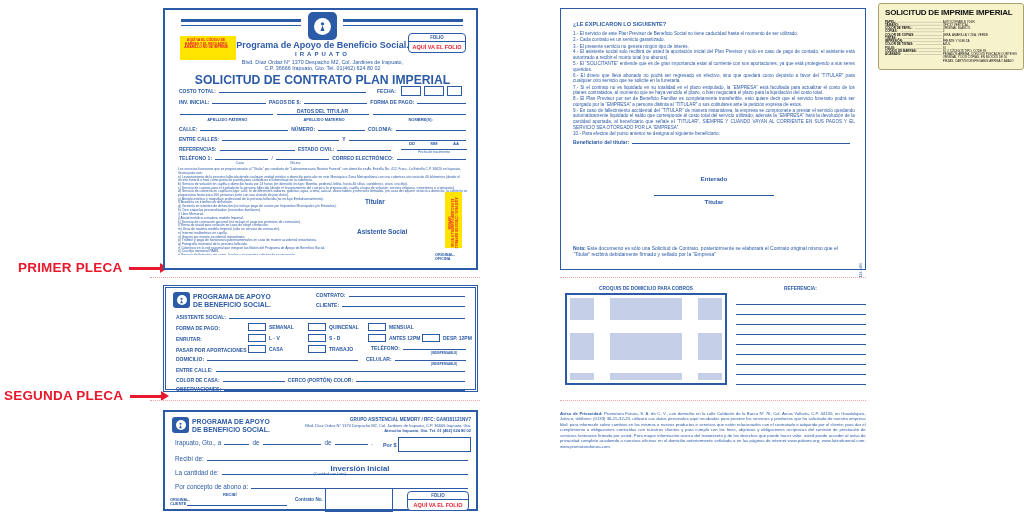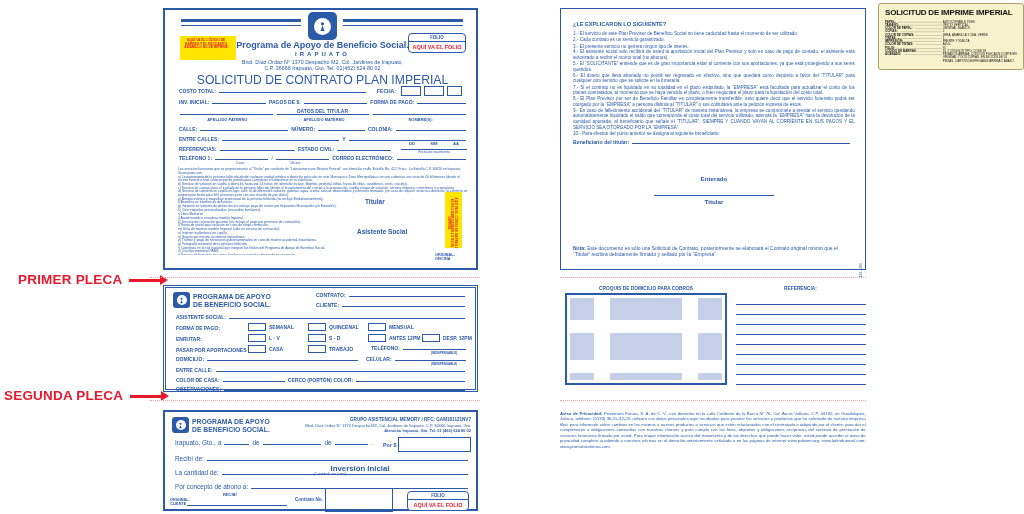--- a/index.html
+++ b/index.html
@@ -37,21 +37,21 @@
   .spec-lbl{font-weight:bold;white-space:nowrap;}
   .spec-dots{flex:1;border-bottom:1px dotted #666;height:4px;margin:0 2px;}
   .spec-val{width:57%;}
   .caption{font-weight:bold;color:#2b5aa6;text-align:center;}
 </style>
 </head>
 <body>
 
 <div id="canvas">
 
-  <div class="pleca" style="left:18px;top:272px;">
+  <div class="pleca" style="left:18px;top:260px;">
     <span>PRIMER PLECA</span>
     <span class="arrow"></span>
   </div>
   <div class="pleca" style="left:4px;top:388px;">
     <span>SEGUNDA PLECA</span>
     <span class="arrow"></span>
   </div>
   <div class="cutline" style="left:150px;top:277px;width:330px;"></div>
   <div class="cutline" style="left:560px;top:277px;width:306px;"></div>
   <div class="cutline" style="left:150px;top:400px;width:330px;"></div>
@@ -72,21 +72,21 @@
       <div class="micro" style="font-size:6px;transform:scale(0.55);width:95px;color:#e8192c;font-weight:bold;line-height:1.15;">AQUÍ VA EL CÓDIGO DE BARRAS Y EL RECUADRO AMARILLO NO SE IMPRIME</div>
     </div>
     <div class="abs center ink" style="left:60px;top:30px;width:195px;font-size:9px;font-weight:bold;">Programa de Apoyo de Beneficio Social.</div>
     <div class="abs center ink" style="left:60px;top:41px;width:195px;font-size:6px;font-weight:bold;letter-spacing:3px;">IRAPUATO</div>
     <div class="abs center ink" style="left:45px;top:49px;width:225px;font-size:5.4px;">Blvd. Díaz Ordaz N° 1370 Despacho M2, Col. Jardines de Irapuato,</div>
     <div class="abs center ink" style="left:45px;top:55px;width:225px;font-size:5.4px;">C.P. 36666 Irapuato, Gto. Tel. 01(462) 624 80 02</div>
     <div class="foliobox" style="right:10px;top:23px;width:58px;">
       <div class="ft">FOLIO</div>
       <div class="fr">AQUÍ VA EL FOLIO</div>
     </div>
-    <div class="abs center ink" style="left:20px;top:63px;width:275px;font-size:12.2px;font-weight:normal;">SOLICITUD DE CONTRATO PLAN IMPERIAL</div>
+    <div class="abs center ink" style="left:20px;top:63px;width:275px;font-size:12.2px;font-weight:bold;">SOLICITUD DE CONTRATO PLAN IMPERIAL</div>
 
     <div class="row" style="left:14px;top:78px;width:190px;">
       <span class="lbl">COSTO TOTAL:</span>
       <span class="fl"></span>
     </div>
     <div class="row" style="left:212px;top:76px;width:92px;align-items:center;">
       <span class="lbl">FECHA:</span>
       <span class="fbox"></span>
       <span class="fbox"></span>
       <span class="fbox" style="width:15px;"></span>

